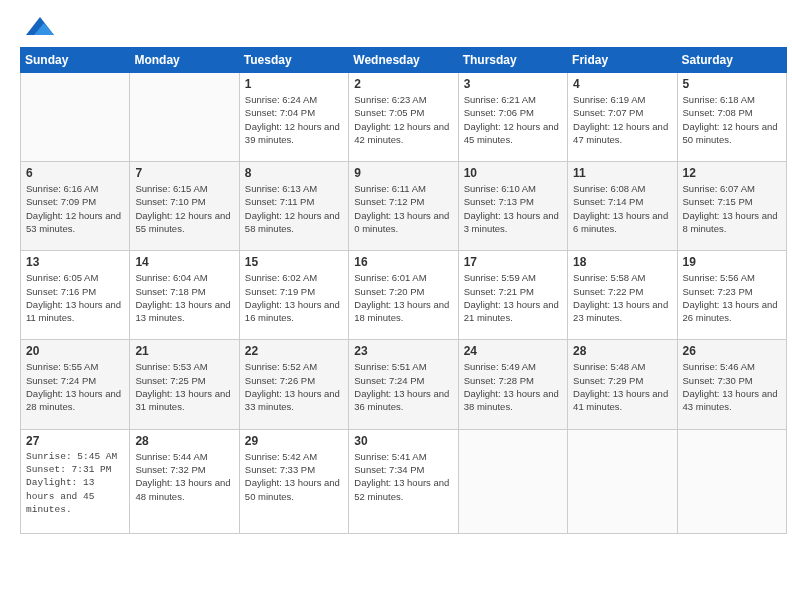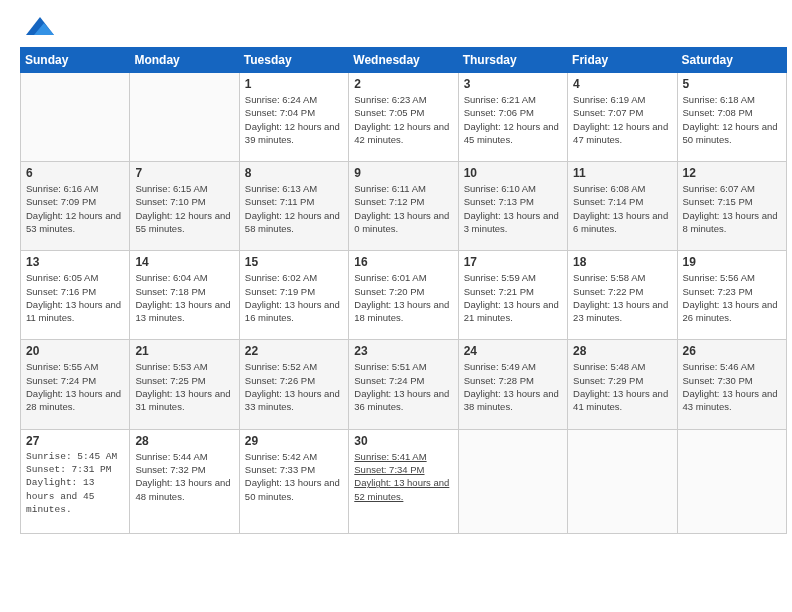--- a/index.html
+++ b/index.html
@@ -309,21 +309,21 @@
 Daylight: 13 hours and 48 minutes.</div>
           </td>
           <td>
             <span class="day-number">29</span>
             <div class="day-info" style="white-space: pre-line;">Sunrise: 5:42 AM
 Sunset: 7:33 PM
 Daylight: 13 hours and 50 minutes.</div>
           </td>
           <td>
             <span class="day-number">30</span>
-            <div class="day-info" style="white-space: pre-line; text-decoration: underline;">Sunrise: 5:41 AM
+            <div class="day-info" style="white-space: pre-line;">Sunrise: 5:41 AM
 Sunset: 7:34 PM
 Daylight: 13 hours and 52 minutes.</div>
           </td>
           <td class="empty-cell"></td>
           <td class="empty-cell"></td>
           <td class="empty-cell"></td>
         </tr>
       </tbody>
   </table>
 </div>

